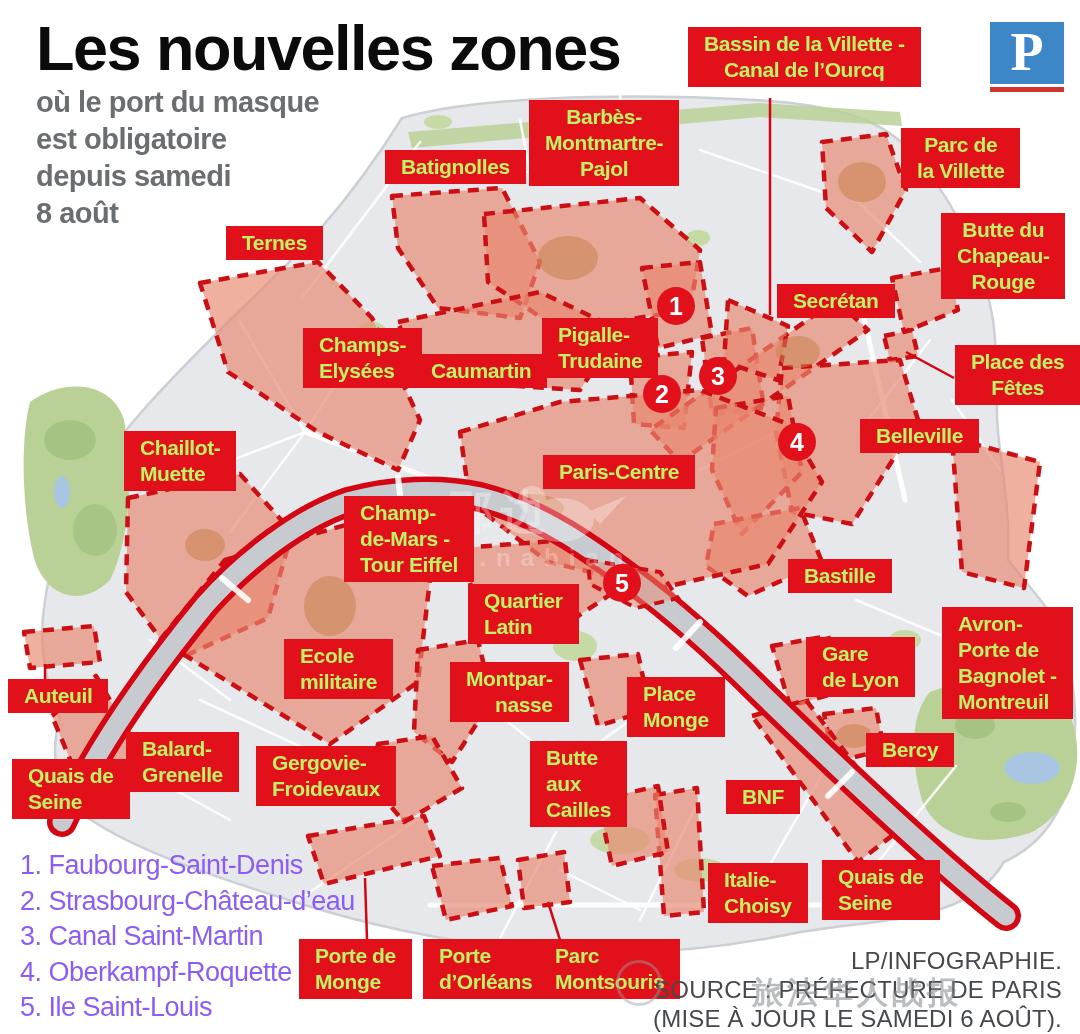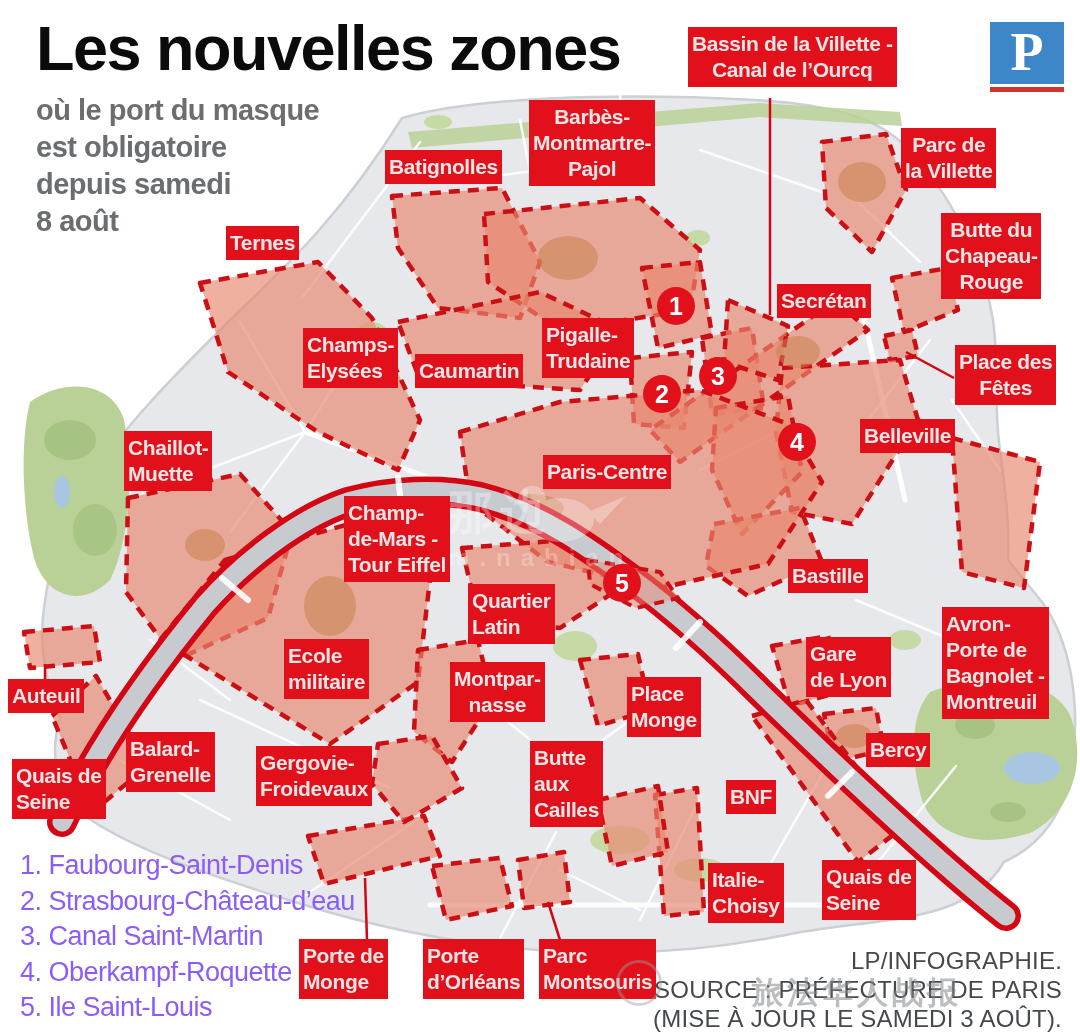--- a/index.html
+++ b/index.html
@@ -4,34 +4,34 @@
 <style>
   html,body{margin:0;padding:0;}
   body{
     width:1080px;height:1034px;position:relative;overflow:hidden;
     background:#ffffff;
     font-family:"Liberation Sans", sans-serif;
   }
   #map-svg{position:absolute;left:0;top:0;z-index:1;}
   .zone-label{
     position:absolute;z-index:6;
-    color:#e5e5e5;font-weight:bold;font-size:21px;line-height:26px;
-    padding:4px 4px;letter-spacing:-0.4px;white-space:nowrap;
+    color:#bef264;font-weight:bold;font-size:21px;line-height:26px;
+    padding:4px 16px;letter-spacing:-0.4px;white-space:nowrap;
   }
   .zone-label div{white-space:nowrap;}
   .num-marker{
     position:absolute;z-index:7;width:38px;height:38px;border-radius:50%;
     color:#fff;font-weight:bold;font-size:25px;display:flex;
     align-items:center;justify-content:center;
   }
   #title-block{position:absolute;left:36px;top:12px;z-index:8;}
   #page-title{
     font-size:63px;font-weight:bold;color:#0b0b0b;letter-spacing:-1.5px;margin:0;
   }
-  #subtitle{margin-top:8px;font-size:29px;line-height:37px;font-weight:bold;color:#6b6e71;letter-spacing:-0.5px;}
+  #subtitle{font-size:29px;line-height:37px;font-weight:bold;color:#6b6e71;letter-spacing:-0.5px;}
   #logo{position:absolute;right:16px;top:22px;z-index:9;width:74px;}
   #logo .logo-box{
     width:74px;height:62px;display:flex;align-items:center;justify-content:center;
   }
   #logo .logo-p{
     color:#fff;font-family:"Liberation Serif", serif;font-weight:bold;
     font-size:54px;line-height:54px;transform:translateY(-1px);
   }
   #logo .logo-bar{width:74px;height:5px;margin-top:3px;}
   #legend{position:absolute;left:20px;top:848px;z-index:8;
@@ -294,21 +294,21 @@
       <div>Montreuil</div>
     </div>
     <div class="zone-label" style="left: 468px; top: 584px; text-align: left; background: rgb(226, 16, 27);">
       <div>Quartier</div>
       <div>Latin</div>
     </div>
     <div class="zone-label" style="left: 284px; top: 639px; text-align: left; background: rgb(226, 16, 27);">
       <div>Ecole</div>
       <div>militaire</div>
     </div>
-    <div class="zone-label" style="left: 450px; top: 662px; text-align: center; background: rgb(226, 16, 27);">
+    <div class="zone-label" style="left: 450px; top: 662px; text-align: right; background: rgb(226, 16, 27);">
       <div>Montpar-</div>
       <div>nasse</div>
     </div>
     <div class="zone-label" style="left: 627px; top: 677px; text-align: left; background: rgb(226, 16, 27);">
       <div>Place</div>
       <div>Monge</div>
     </div>
     <div class="zone-label" style="left: 806px; top: 637px; text-align: left; background: rgb(226, 16, 27);">
       <div>Gare</div>
       <div>de Lyon</div>
@@ -370,21 +370,21 @@
     <div>1. Faubourg-Saint-Denis</div>
     <div>2. Strasbourg-Château-d’eau</div>
     <div>3. Canal Saint-Martin</div>
     <div>4. Oberkampf-Roquette</div>
     <div>5. Ile Saint-Louis</div>
   </div>
 
 <div id="credits">
     <div>LP/INFOGRAPHIE.</div>
     <div>SOURCE : PRÉFECTURE DE PARIS</div>
-    <div>(MISE À JOUR LE SAMEDI 3 AOÛT).</div>
+    <div>(MISE À JOUR LE SAMEDI 6 AOÛT).</div>
   </div>
 
 <div id="wm-center">
   <div>那边</div>
   <div class="wm-sub">m.nabian</div>
 </div>
 <div id="wm-bottom-logo"></div>
 <div id="wm-bottom">旅法华人战报</div>
 
 </body></html>

